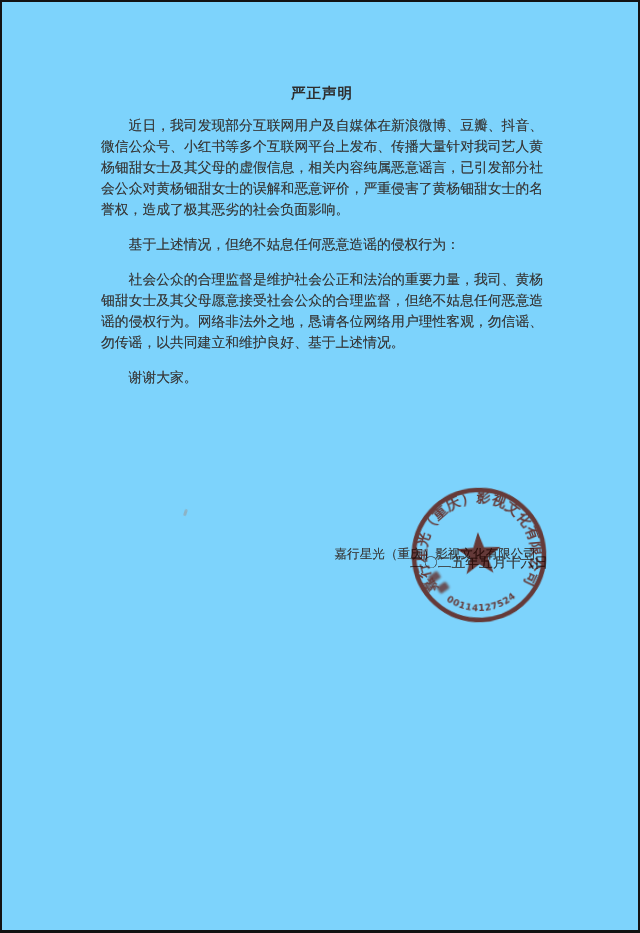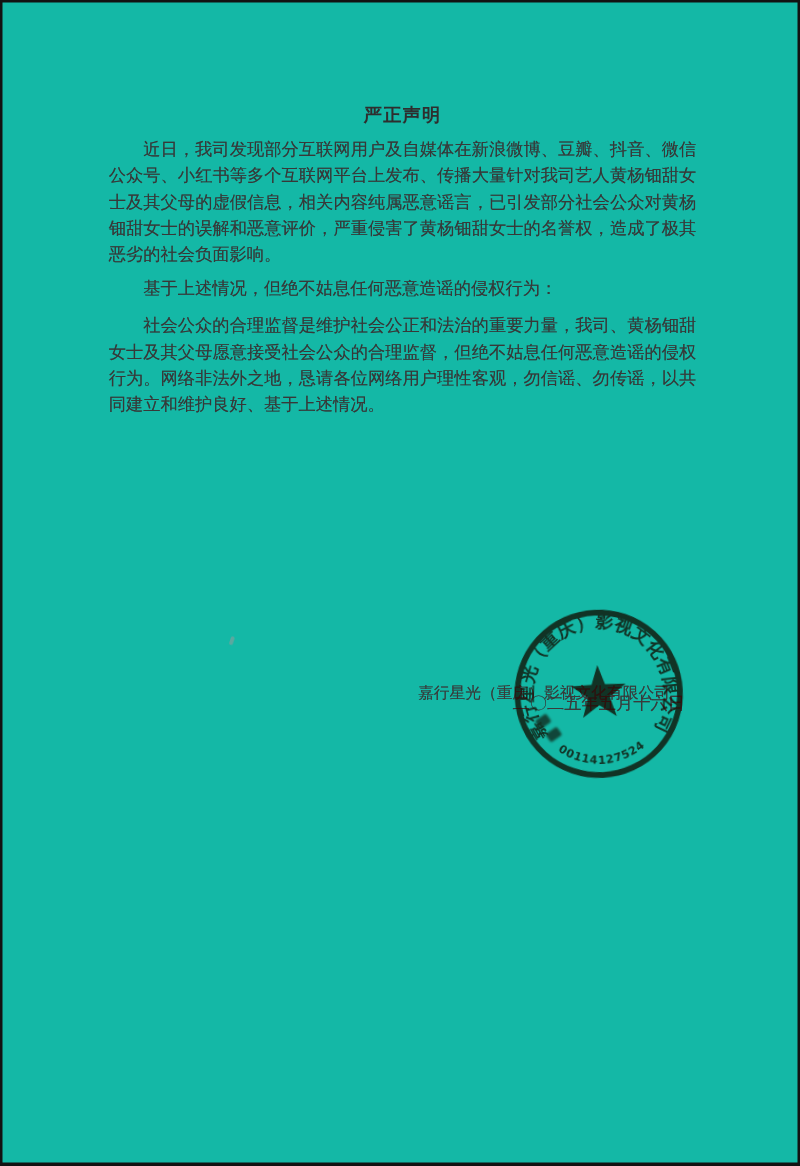--- a/index.html
+++ b/index.html
@@ -1,40 +1,40 @@
 <!DOCTYPE html>
 <html><head>
 <meta charset="utf-8">
 <style>
   html,body{margin:0;padding:0;background:#e8e8e8;}
   .page{
     position:relative;
     width:640px;height:933px;
     box-sizing:border-box;
-    background:#14b8a6;
+    background:#7dd3fc;
     border:2px solid #121212;
     border-bottom-width:3px;
     overflow:hidden;
     font-family:"Liberation Serif","DejaVu Serif",serif;
   }
   .content{
     position:absolute;
     left:85px;top:84px;width:470px;
     color:#343434;
   }
   .title{
     margin:0 0 8px 0;
     font-size:14.5px;line-height:15px;
     font-weight:bold;
     text-align:center;
     letter-spacing:1px;
     color:#2e2e2e;
   }
   .content p{
-    margin:0;
+    margin:14px;
     font-size:13.8px;
     line-height:21px;
     text-align:justify;
     text-justify:inter-ideograph;
     text-indent:2em;
     color:#383838;
     text-shadow:0 0 0.5px rgba(45,45,45,0.55);
   }
   .content p.m6 {margin-bottom:6px;}
   .content p.m9 {margin-bottom:9px;}
@@ -83,20 +83,21 @@
 </head>
 <body>
 
 <div class="page">
 
   <div class="content">
     <h1 class="title">严正声明</h1>
     <p class="m6">近日，我司发现部分互联网用户及自媒体在新浪微博、豆瓣、抖音、微信公众号、小红书等多个互联网平台上发布、传播大量针对我司艺人黄杨钿甜女士及其父母的虚假信息，相关内容纯属恶意谣言，已引发部分社会公众对黄杨钿甜女士的误解和恶意评价，严重侵害了黄杨钿甜女士的名誉权，造成了极其恶劣的社会负面影响。</p>
     <p class="m9">基于上述情况，但绝不姑息任何恶意造谣的侵权行为：</p>
     <p class="m4">社会公众的合理监督是维护社会公正和法治的重要力量，我司、黄杨钿甜女士及其父母愿意接受社会公众的合理监督，但绝不姑息任何恶意造谣的侵权行为。网络非法外之地，恳请各位网络用户理性客观，勿信谣、勿传谣，以共同建立和维护良好、基于上述情况。</p>
+    <p>谢谢大家。</p>
   </div>
 
   <div class="sig-company">嘉行星光（重庆）影视文化有限公司</div>
   <div class="sig-date">二〇二五年五月十六日</div>
 
   <div class="artifact"></div>
 
   <svg class="seal" viewBox="0 0 190 190" xmlns="http://www.w3.org/2000/svg">
     <defs>
       <filter id="inkblur">

